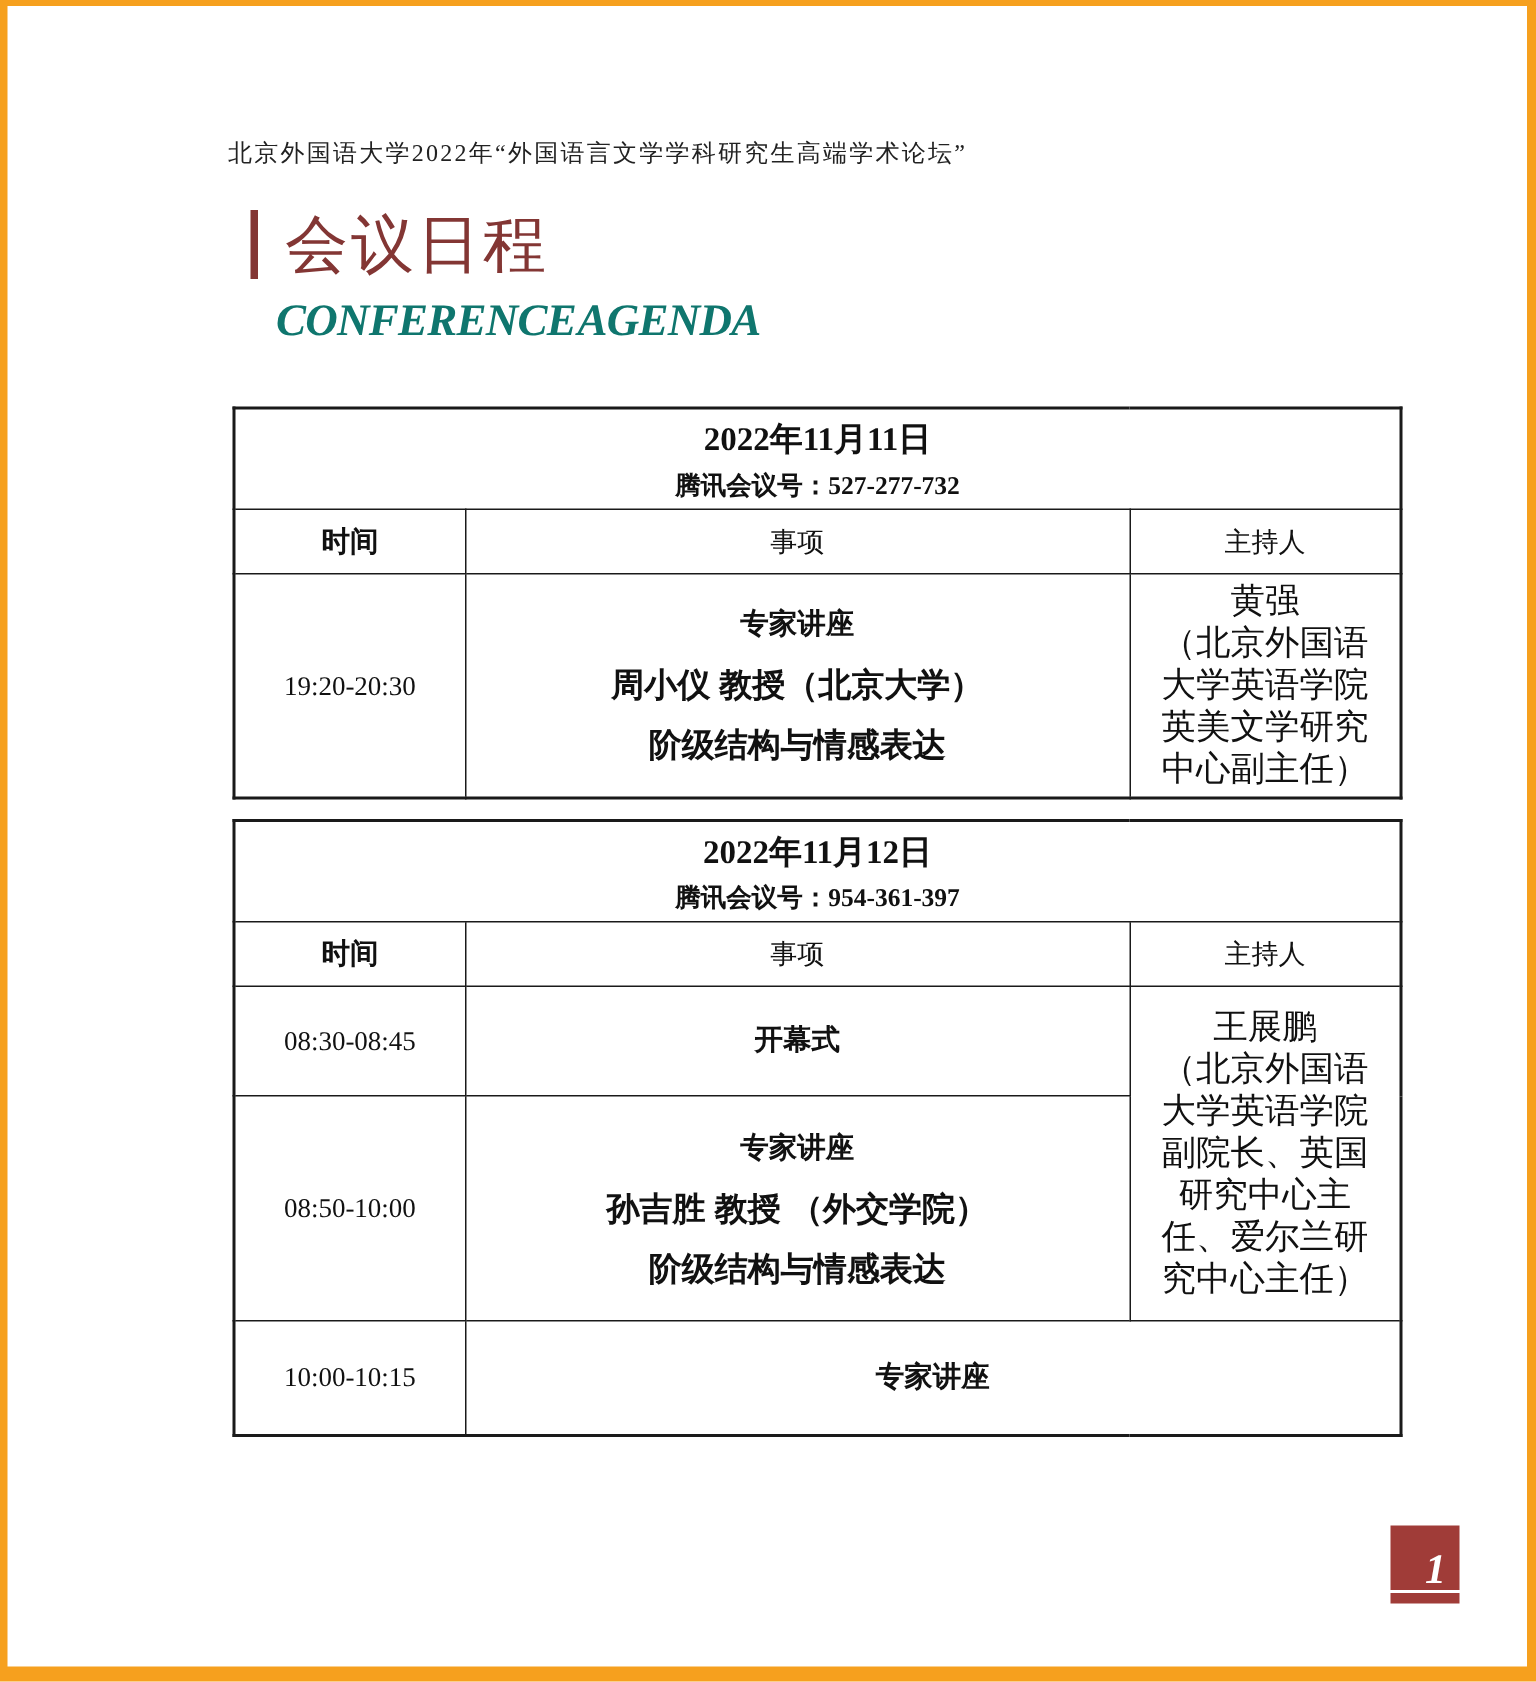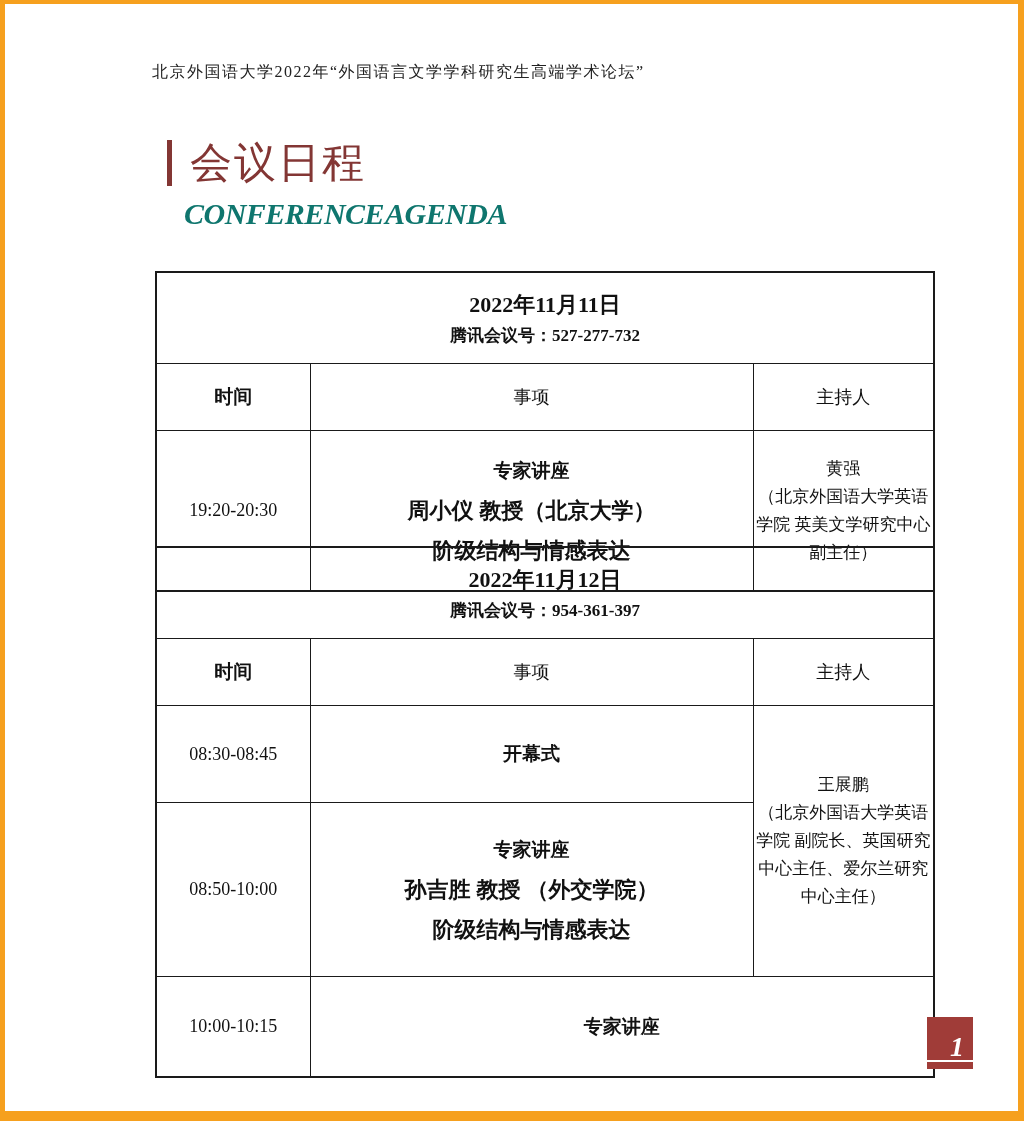--- a/index.html
+++ b/index.html
@@ -7,53 +7,53 @@
     width:1024px;height:1121px;position:relative;background:#fff;
     font-family:"Liberation Serif",serif;color:#111;overflow:hidden;
   }
   .page-border{
     position:absolute;inset:0;box-sizing:border-box;
     border-style:solid;border-color:#F6A01E;
     border-width:4px 6px 10px 5px;
     pointer-events:none;
   }
   .doc-header{
-    position:absolute;left:152px;top:62px;
+    position:absolute;left:152px;top:92px;
     font-size:16px;letter-spacing:1.5px;color:#222;
     font-family:"Liberation Serif",serif;
   }
   .title-wrap{position:absolute;left:167px;top:135px;display:flex;align-items:center;}
   .title-bar{width:5px;height:46px;background:#833634;margin-right:18px;}
   .page-title{
     font-family:"Liberation Sans",sans-serif;font-weight:500;
     font-size:42px;color:#833634;letter-spacing:2px;
   }
   .subtitle{
     position:absolute;left:184px;top:197px;
     font-family:"Liberation Serif",serif;font-style:italic;font-weight:bold;
     font-size:30px;color:#0f766e;letter-spacing:-0.5px;word-spacing:-5px;
   }
   table.agenda{
     position:absolute;left:155px;width:778px;
     border-collapse:collapse;table-layout:fixed;
     border:2px solid #1a1a1a;
   }
-  table.agenda td{border:1px solid #1a1a1a;text-align:center;vertical-align:middle;padding:12px;}
+  table.agenda td{border:1px solid #1a1a1a;text-align:center;vertical-align:middle;padding:0;}
   #table1{top:271px;}
   #table2{top:546px;}
   .date-cell{height:66px;}
   .date-line1{font-weight:bold;font-size:22px;font-family:"Liberation Serif",serif;}
   .date-line2{font-weight:bold;font-size:17px;font-family:"Liberation Serif",serif;margin-top:4px;}
   .colhead-row td{height:42px;}
   .colhead-time{font-family:"Liberation Sans",sans-serif;font-weight:700;font-size:19px;}
   .colhead-other{font-family:"Liberation Serif",serif;font-size:18px;}
   .time-cell{font-size:18px;font-family:"Liberation Serif",serif;}
   .item-title{font-family:"Liberation Sans",sans-serif;font-weight:700;font-size:19px;line-height:40px;text-align:center;}
   .item-line{font-family:"Liberation Sans",sans-serif;font-weight:700;font-size:22px;line-height:40px;}
-  .host-cell{font-size:17px;line-height:28px;padding:4px 0 !important;word-break:break-all;margin-top:29px;}
+  .host-cell{font-size:23px;line-height:28px;padding:4px 14px !important;word-break:break-all;margin-top:29px;}
   .host-name{display:block;}
   .host-affil{display:block;}
   .r-data1 td{height:135px;}
   .r-open td{height:72px;}
   .r-lecture2 td{height:149px;}
   .r-break td{height:75px;margin-top:45px;}
   .page-badge{position:absolute;left:927px;top:1017px;width:46px;}
   .badge-box{
     width:46px;height:43px;background:#A03C38;
     display:flex;align-items:flex-end;justify-content:flex-end;

